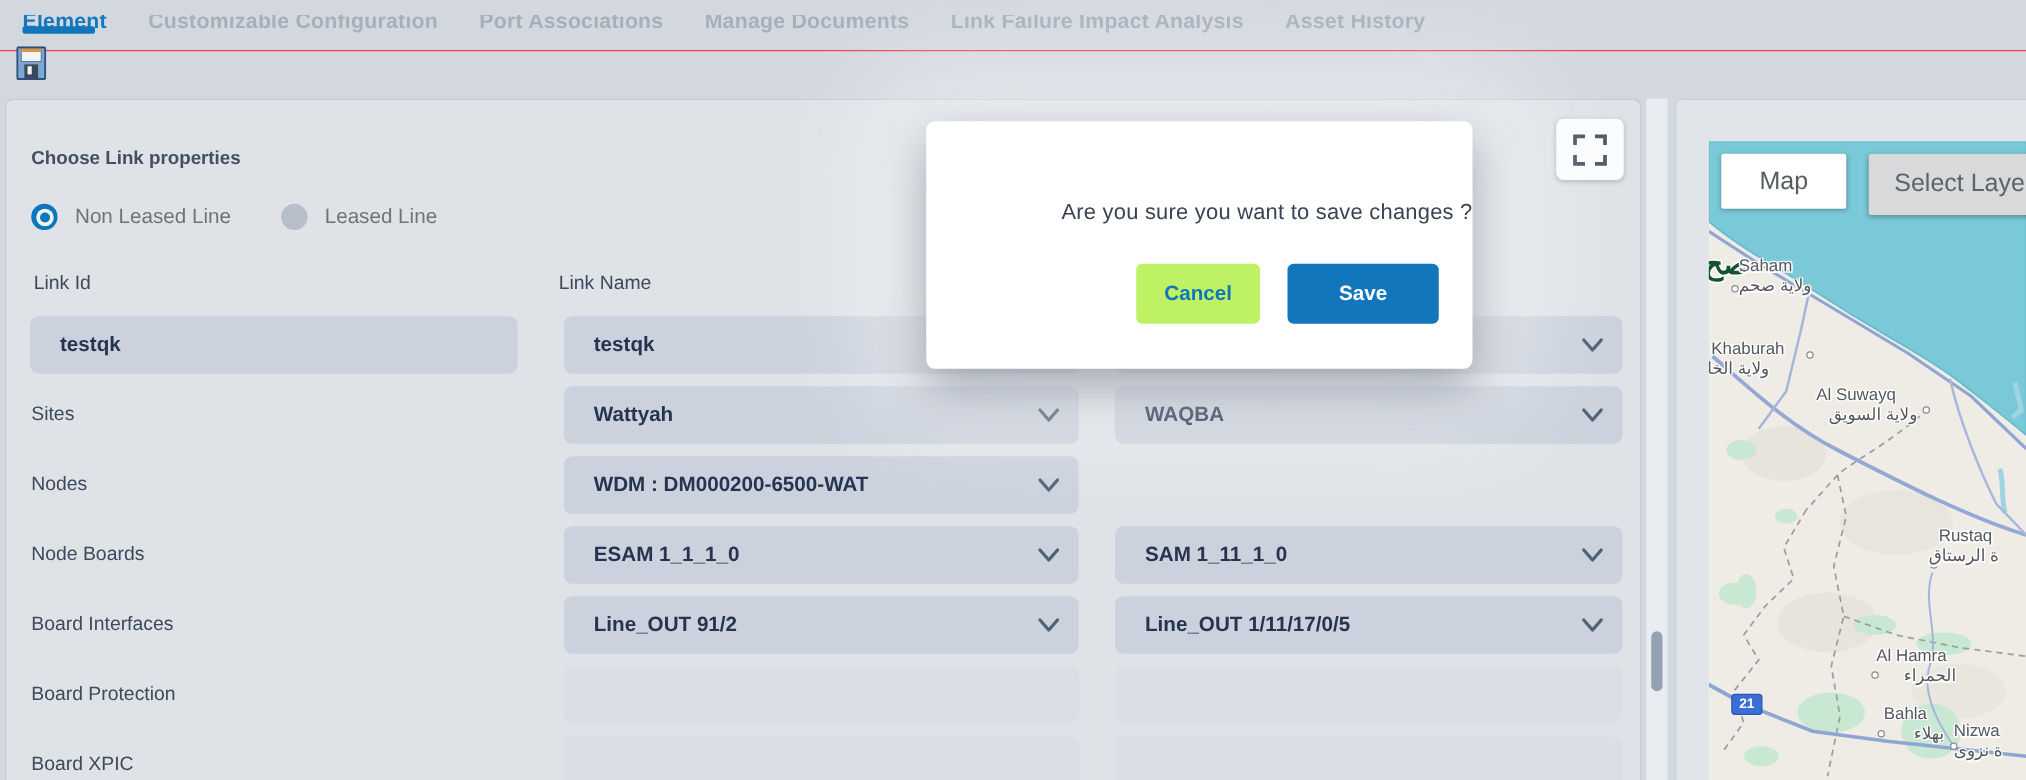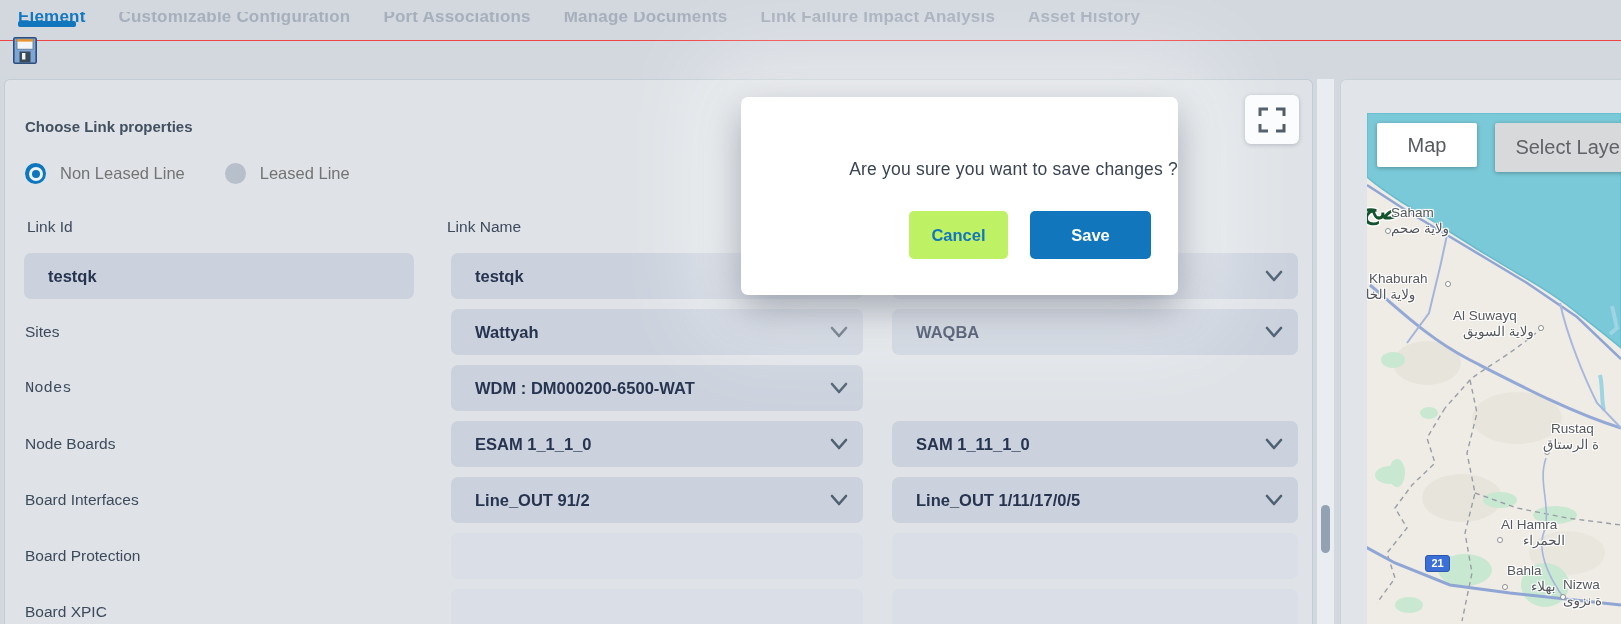--- a/index.html
+++ b/index.html
@@ -68,21 +68,21 @@
   .map-btn { position:absolute; z-index:5; border:none; font-family:"Liberation Sans", sans-serif;
     font-size:20px; cursor:pointer; box-shadow:0 1px 4px rgba(0,0,0,.3); }
   .map-btn.map-type { left:10px; top:10px; width:100px; height:44px; background:#ffffff; color:#565b60; border-radius:2px; }
   .map-btn.layer { left:128px; top:10px; width:152px; height:49px; background:#d7d9da; color:#5f6368; border-radius:2px; }
   .maplabel { position:absolute; z-index:3; font-size:13.5px; color:#54575c; white-space:nowrap;
     text-shadow:-1px -1px 0 #fff, 1px -1px 0 #fff, -1px 1px 0 #fff, 1px 1px 0 #fff, 0 0 3px #fff; }
   .maplabel .ar { display:block; }
   .frag { font-size:24px; font-weight:bold; color:#14532d;margin-top:40px; }
   .route-badge { position:absolute; left:18px; top:442px; z-index:3; width:25px; height:17px;
     background:#3a6fd8; border:1px solid #2d57aa; border-radius:3px; color:#fff;
-    font-size:11px; font-weight:bold; text-align:center; line-height:15px;margin-left:40px; }
+    font-size:11px; font-weight:bold; text-align:center; line-height:15px; }
   .marker { position:absolute; z-index:2; width:6px; height:6px; border-radius:50%;
     background:#fff; border:1.5px solid #8a8d91; }
 </style>
 </head>
 <body>
 
 <div class="tabbar">
   <span class="tab active">Element</span>
   <span class="tab">Customizable Configuration</span>
   <span class="tab">Port Associations</span>
@@ -132,21 +132,21 @@
         <polyline points="3,4 10,12 17,4" fill="none" stroke="#4f6173" stroke-width="2.6" stroke-linecap="round" stroke-linejoin="round"></polyline>
       </svg>
   </div>
   <div class="field col3" style="top:229px;">
     <span>WAQBA</span>
     <svg class="chev" viewBox="0 0 20 16">
         <polyline points="3,4 10,12 17,4" fill="none" stroke="#4f6173" stroke-width="2.6" stroke-linecap="round" stroke-linejoin="round"></polyline>
       </svg>
   </div>
 
-  <div class="row-label" style="top:285px;font-family:Liberation Mono, monospace;">Nodes</div>
+  <div class="row-label" style="top:285px;">Nodes</div>
   <div class="field col2" style="top:285px;">
     <span>WDM : DM000200-6500-WAT</span>
     <svg class="chev" viewBox="0 0 20 16">
         <polyline points="3,4 10,12 17,4" fill="none" stroke="#4f6173" stroke-width="2.6" stroke-linecap="round" stroke-linejoin="round"></polyline>
       </svg>
   </div>
 
   <div class="row-label" style="top:341px;">Node Boards</div>
   <div class="field col2" style="top:341px;">
     <span>ESAM 1_1_1_0</span>

